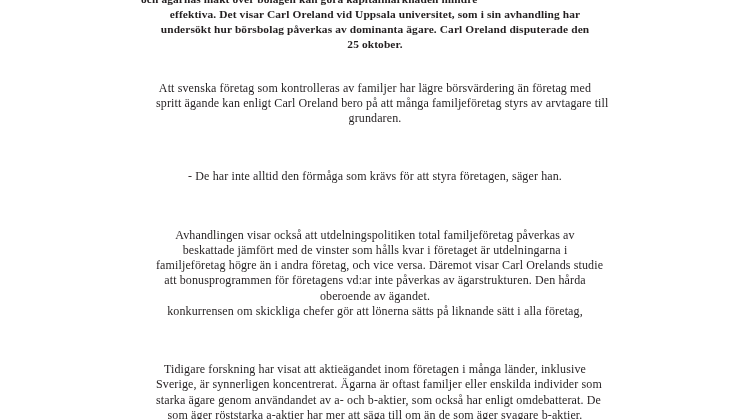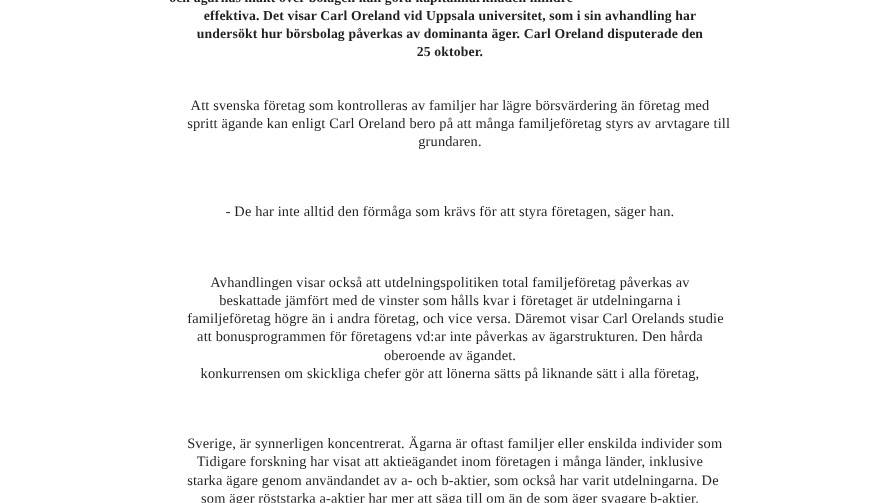--- a/index.html
+++ b/index.html
@@ -62,21 +62,21 @@
 <body>
 
 <div class="page">
   <div class="content">
 
     <div class="lead">
       <span class="clipped-line">
           <span>och ägarnas makt över bolagen kan göra kapitalmarknaden mindre</span>
         </span>
       <span style="display: block; white-space: nowrap;">effektiva. Det visar Carl Oreland vid Uppsala universitet, som i sin avhandling har</span>
-      <span style="display: block; white-space: nowrap;">undersökt hur börsbolag påverkas av dominanta äger. Carl Oreland disputerade den</span>
+      <span style="display: block; white-space: nowrap;">undersökt hur börsbolag påverkas av dominanta ägare. Carl Oreland disputerade den</span>
       <span style="display: block; white-space: nowrap;">25 oktober.</span>
     </div>
 
     <div class="gap-lead"></div>
 
     <p class="body-par">
       <span style="display: block; white-space: nowrap;">Att svenska företag som kontrolleras av familjer har lägre börsvärdering än företag med</span>
       <span style="display: block; white-space: nowrap;">spritt ägande kan enligt Carl Oreland bero på att många familjeföretag styrs av arvtagare till</span>
       <span style="display: block; white-space: nowrap;">grundaren.</span>
     </p>
@@ -94,20 +94,20 @@
       <span style="display: block; white-space: nowrap;">beskattade jämfört med de vinster som hålls kvar i företaget är utdelningarna i</span>
       <span style="display: block; white-space: nowrap;">familjeföretag högre än i andra företag, och vice versa. Däremot visar Carl Orelands studie</span>
       <span style="display: block; white-space: nowrap;">att bonusprogrammen för företagens vd:ar inte påverkas av ägarstrukturen. Den hårda</span>
       <span style="display: block; white-space: nowrap;">oberoende av ägandet.</span>
       <span style="display: block; white-space: nowrap;">konkurrensen om skickliga chefer gör att lönerna sätts på liknande sätt i alla företag,</span>
     </p>
 
     <div class="gap-par"></div>
 
     <p class="body-par">
+      <span style="display: block; white-space: nowrap;">Tidigare forskning har visat att aktieägandet inom företagen i många länder, inklusive</span>
       <span style="display: block; white-space: nowrap;">Sverige, är synnerligen koncentrerat. Ägarna är oftast familjer eller enskilda individer som</span>
-      <span style="display: block; white-space: nowrap;">Tidigare forskning har visat att aktieägandet inom företagen i många länder, inklusive</span>
-      <span style="display: block; white-space: nowrap;">starka ägare genom användandet av a- och b-aktier, som också har varit utdelningarna. De</span>
+      <span style="display: block; white-space: nowrap;">starka ägare genom användandet av a- och b-aktier, som också har enligt omdebatterat. De</span>
       <span style="display: block; white-space: nowrap;">som äger röststarka a-aktier har mer att säga till om än de som äger svagare b-aktier.</span>
     </p>
 
   </div>
 </div>
 
 </body></html>

